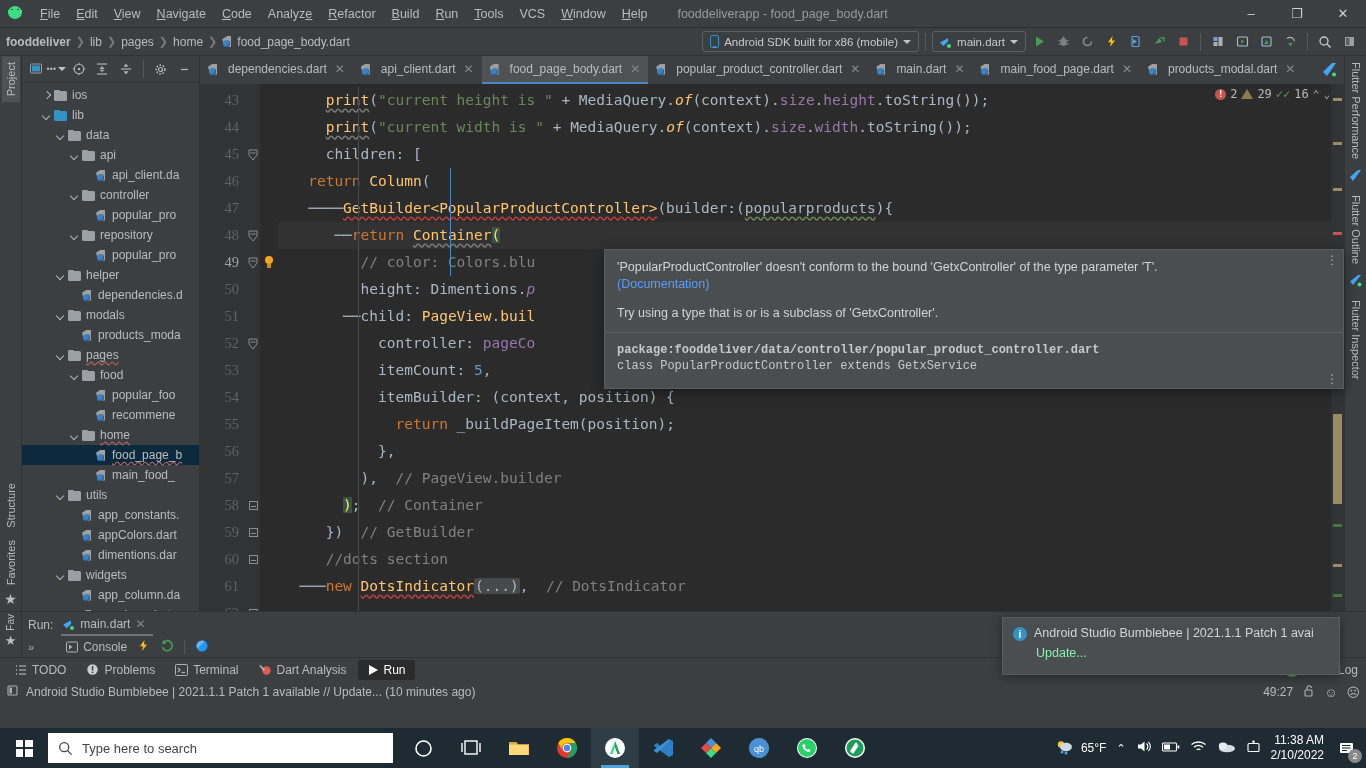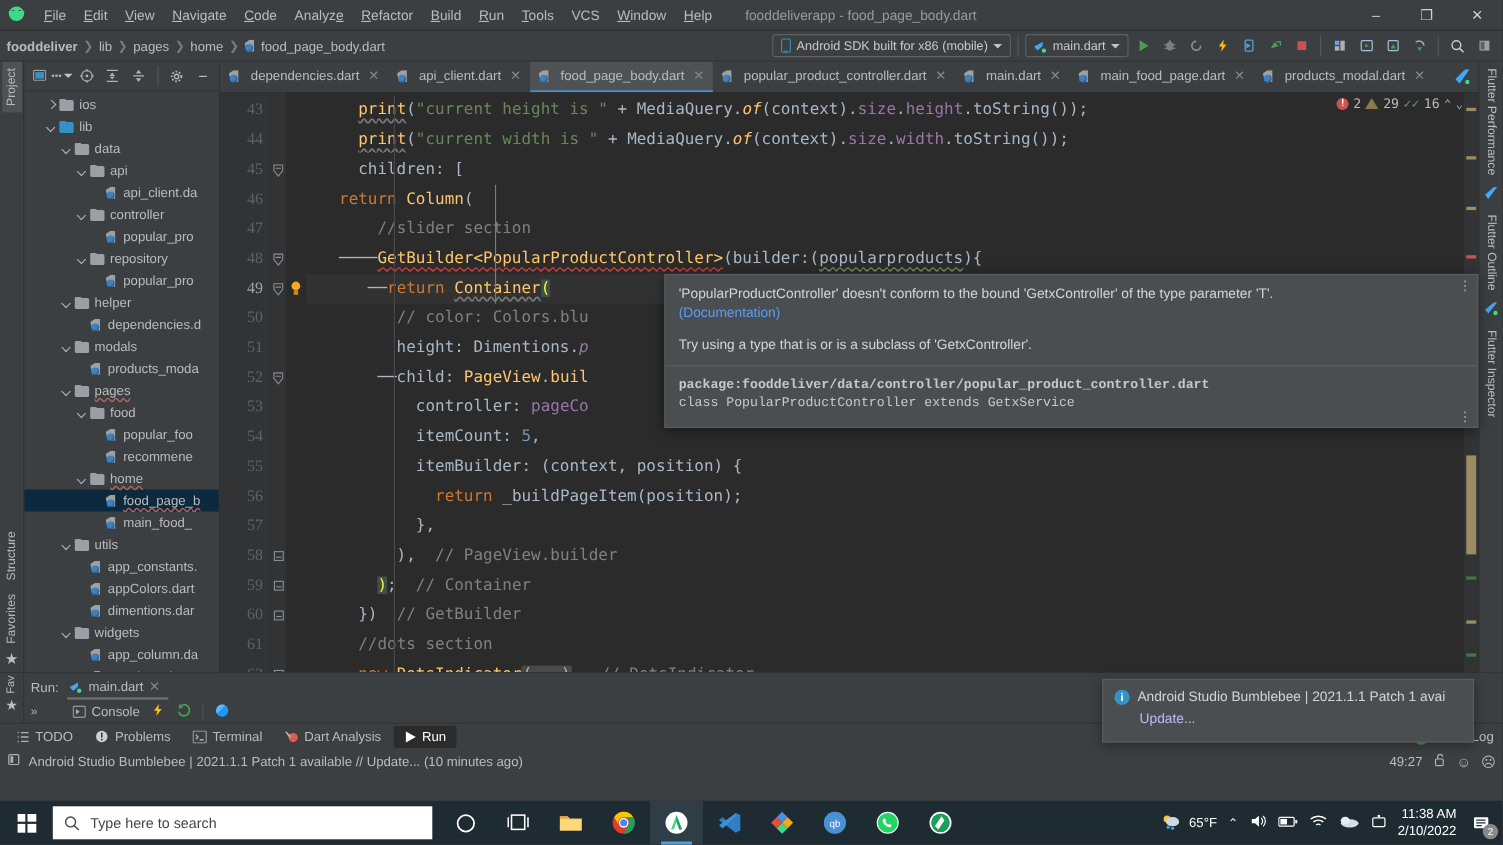--- a/index.html
+++ b/index.html
@@ -205,21 +205,21 @@
   .statusbar { height:22px; background:#3c3f41; display:flex; align-items:center; padding:0 6px; font-size:12px; color:#bbbbbb; gap:7px; }
   .statusbar .right { margin-left:auto; display:flex; align-items:center; gap:9px; }
 
   
   .balloon {
     position:absolute; left:1002px; top:617px; width:338px; height:58px;
     background:#4b4e50; border:1px solid #5a5d5f; z-index:30; padding:8px 10px;
     box-shadow:0 2px 10px rgba(0,0,0,.4);
   }
   .balloon .r1 { display:flex; align-items:flex-start; gap:7px; font-size:12.5px; color:#d4d4d4; }
-  .balloon .r2 { margin-left:23px; margin-top:5px; font-size:12.5px; color:#c4b5fd; }
+  .balloon .r2 { margin-left:23px; margin-top:5px; font-size:12.5px; color:#86efac; }
   .info-ic { width:14px;height:14px;border-radius:50%;background:#3592c4;color:#fff;font-weight:bold;
     font-size:10px;display:flex;align-items:center;justify-content:center;flex:0 0 auto; margin-top:1px;}
 
   
   .taskbar { position:absolute; left:0; bottom:0; width:1366px; height:40px; background:#1f2b33; display:flex; align-items:center; }
   .startbtn { width:48px; height:40px; display:flex; align-items:center; justify-content:center; }
   .winlogo { width:17px;height:17px; display:grid; grid-template-columns:1fr 1fr; grid-template-rows:1fr 1fr; gap:2px; }
   .winlogo i { background:#ffffff; display:block; }
   .searchbox {
     width:345px; height:30px; background:#ffffff; display:flex; align-items:center; gap:9px;
@@ -724,21 +724,20 @@
 
         <div class="code">
 
           <div class="guide" style="left:80px; top:3px; height:540px;"></div>
           <div class="guide blue" style="left:172px; top:84px; height:108px;"></div>
 
           <div class="cl"><span class="plain">     </span><span class="meth grey">print</span><span class="plain">(</span><span class="str">"current height is "</span><span class="plain"> + </span><span class="plain">MediaQuery</span><span class="plain">.</span><span class="ital">of</span><span class="plain">(context).</span><span class="fld">size</span><span class="plain">.</span><span class="fld">height</span><span class="plain">.</span><span class="plain">toString());</span></div>
           <div class="cl"><span class="plain">     </span><span class="meth grey">print</span><span class="plain">(</span><span class="str">"current width is "</span><span class="plain"> + </span><span class="plain">MediaQuery</span><span class="plain">.</span><span class="ital">of</span><span class="plain">(context).</span><span class="fld">size</span><span class="plain">.</span><span class="fld">width</span><span class="plain">.</span><span class="plain">toString());</span></div>
           <div class="cl"><span class="plain">     children: [</span></div>
           <div class="cl"><span class="plain">   </span><span class="kw">return</span><span class="plain"> </span><span class="typ">Column</span><span class="plain">(</span></div>
-          <div class="cl"><span class="plain">       </span><span class="cmt">//slider section</span></div>
           <div class="cl"><span class="plain">   ────</span><span class="typ err">GetBuilder&lt;PopularProductController&gt;</span><span class="plain">(builder:(</span><span class="plain warn">popularproducts</span><span class="plain">){</span></div>
           <div class="cl cur"><span class="plain">      ──</span><span class="kw">return</span><span class="plain"> </span><span class="typ grey">Container</span><span class="sel-brace">(</span></div>
           <div class="cl"><span class="plain">         </span><span class="cmt">// color: Colors.blu</span></div>
           <div class="cl"><span class="plain">         height: </span><span class="plain">Dimentions</span><span class="plain">.</span><span class="ital" style="color:#9876aa">p</span></div>
           <div class="cl"><span class="plain">       ──child: </span><span class="typ">PageView</span><span class="plain">.</span><span class="typ">buil</span></div>
           <div class="cl"><span class="plain">           controller: </span><span class="fld">pageCo</span></div>
           <div class="cl"><span class="plain">           itemCount: </span><span class="num">5</span><span class="plain">,</span></div>
           <div class="cl"><span class="plain">           itemBuilder: (context, position) {</span></div>
           <div class="cl"><span class="plain">             </span><span class="kw">return</span><span class="plain"> _buildPageItem(position);</span></div>
           <div class="cl"><span class="plain">           },</span></div>

